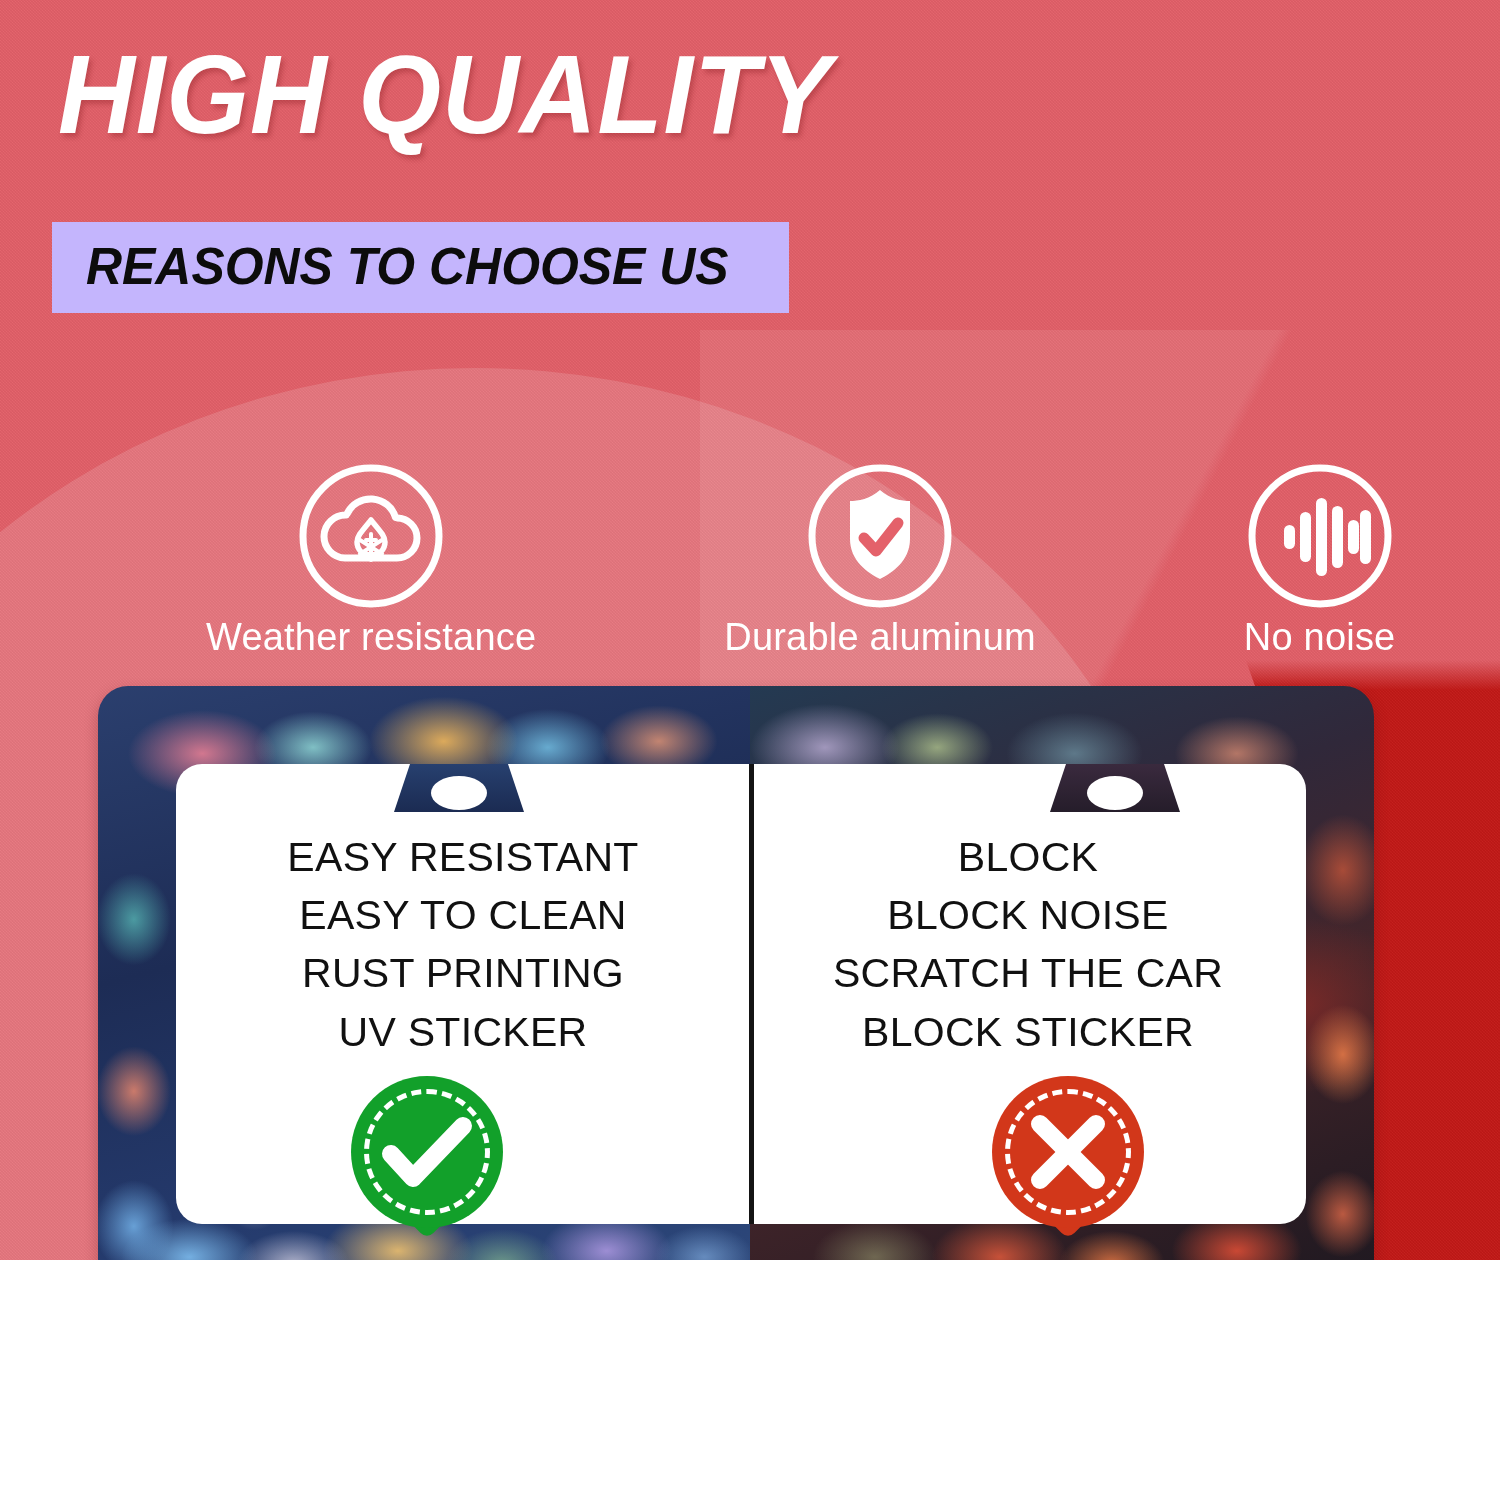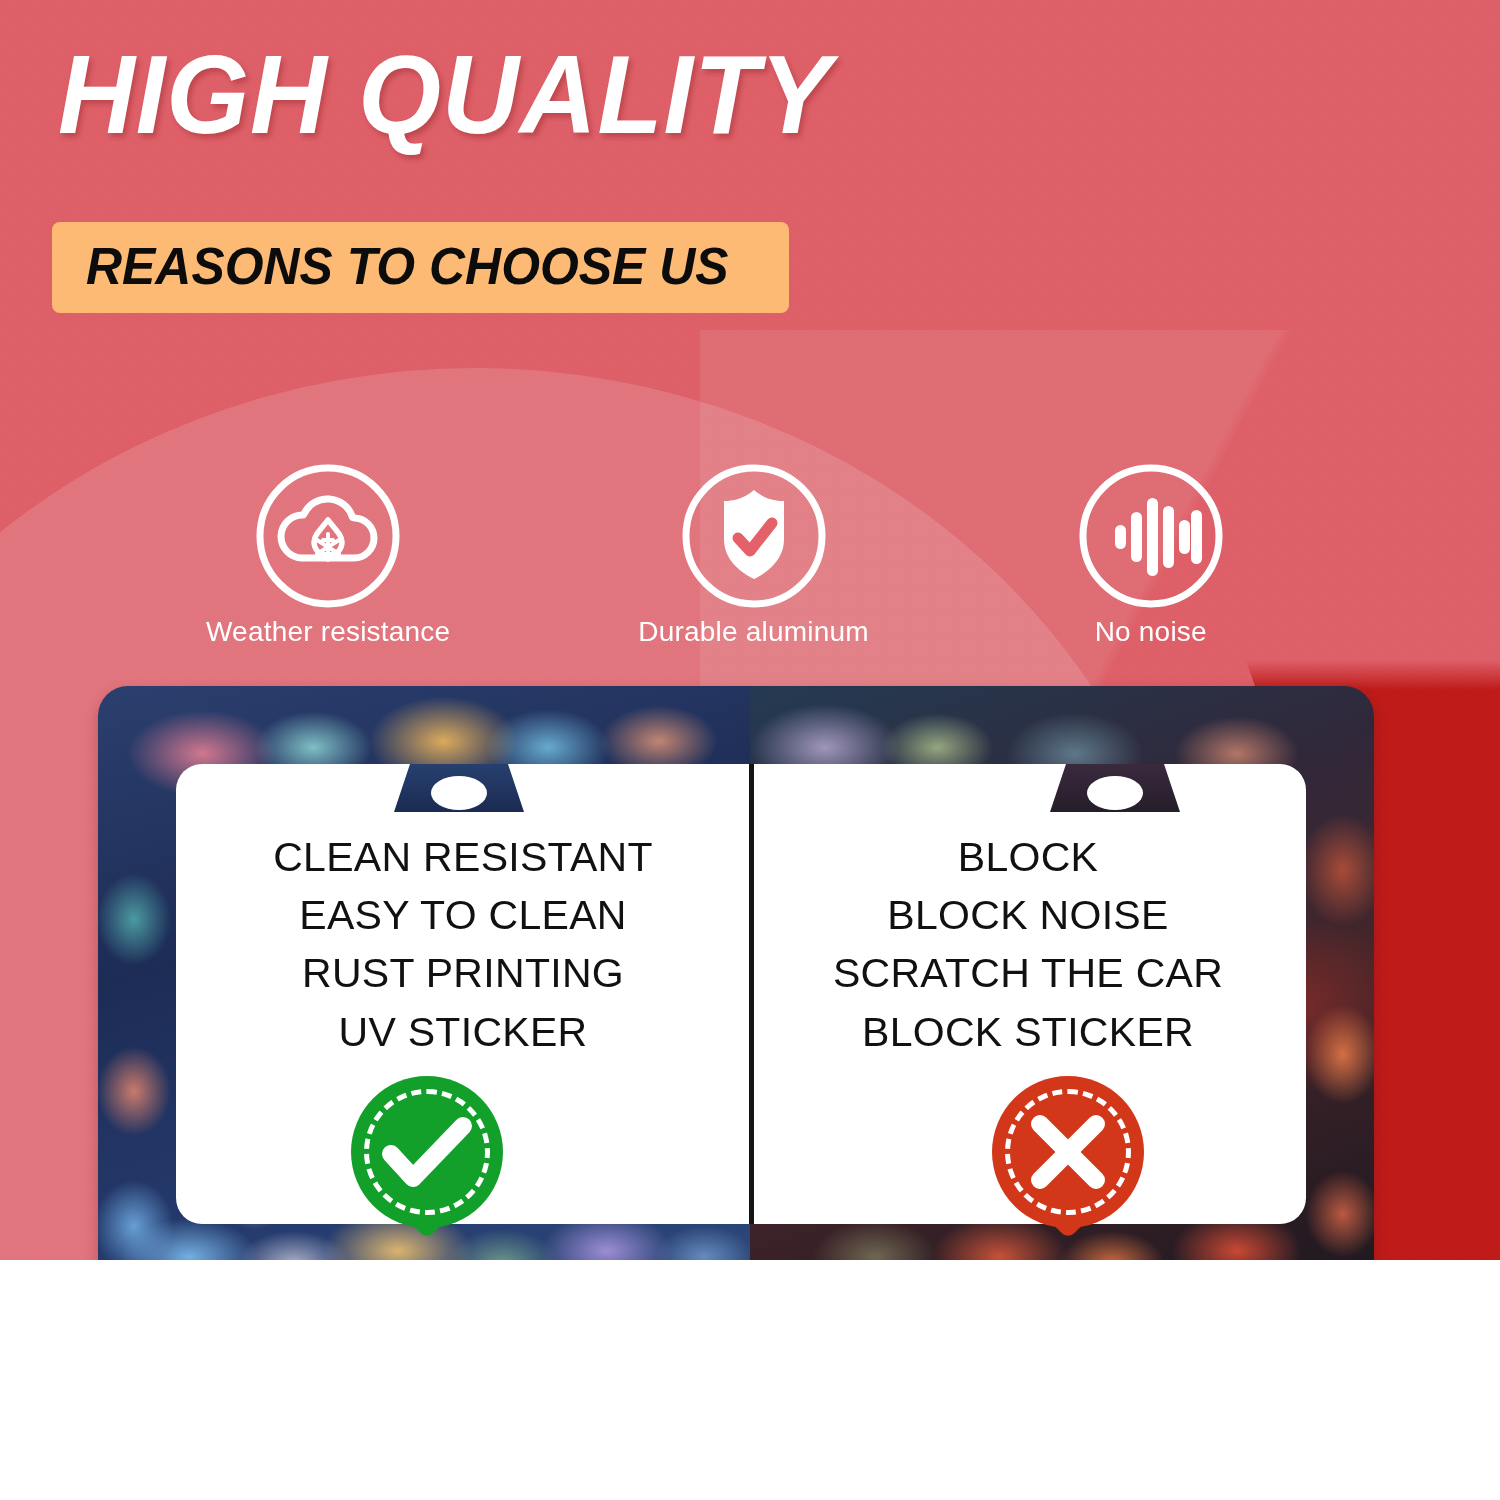--- a/index.html
+++ b/index.html
@@ -56,24 +56,23 @@
     color: #ffffff;
     letter-spacing: 1px;
     transform: scaleX(0.95);
     transform-origin: left top;
     text-shadow: 3px 4px 6px rgba(120,15,20,0.30);
     white-space: nowrap;
     line-height: 1.05;
   }
   #subbar {
     position: absolute; left: 52px; top: 222px;
-    background: #fdba74;
+    background: #c4b5fd;
     padding: 16px 34px 18px 34px;
     min-width: 672px;
-    border-radius: 8px;
   }
   #subbar-text {
     font-size: 52px;
     font-weight: bold;
     font-style: italic;
     color: #0c0c0c;
     letter-spacing: 0px;
     white-space: nowrap;
     transform: scaleX(0.96);
     transform-origin: left center;
@@ -89,21 +88,21 @@
     align-items: flex-start;
   }
   .feature { position: relative; text-align: center; }
   .feature-icon-wrap {
     width: 148px; height: 148px;
     margin: 0 auto;
     position: relative;
   }
   .feature-label {
     margin-top: 6px;
-    font-size: 28px;
+    font-size: 38px;
     color: #ffffff;
     white-space: nowrap;
     letter-spacing: 0.2px;
     text-align: center;
   }
   #feature-weather { margin-left: 86px; }
   #feature-noise   { margin-left: 208px; }
   #feature-alu     { margin-left: 188px; }
 
   
@@ -323,21 +322,21 @@
     <div class="plate-white" id="plate-right"></div>
 
     <div class="mount-tab" id="mount-tab-left"></div>
     <div class="mount-tab" id="mount-tab-right"></div>
     <div class="mount-hole" id="mount-hole-left"></div>
     <div class="mount-hole" id="mount-hole-right"></div>
 
     <div id="divider"></div>
 
     <div class="bullet-col" id="bullets-left">
-      <div class="bullet-line">CLEAN RESISTANT</div>
+      <div class="bullet-line">EASY RESISTANT</div>
       <div class="bullet-line">EASY TO CLEAN</div>
       <div class="bullet-line">RUST PRINTING</div>
       <div class="bullet-line">UV STICKER</div>
     </div>
 
     <div class="bullet-col" id="bullets-right">
       <div class="bullet-line">BLOCK</div>
       <div class="bullet-line">BLOCK NOISE</div>
       <div class="bullet-line">SCRATCH THE CAR</div>
       <div class="bullet-line">BLOCK STICKER</div>

